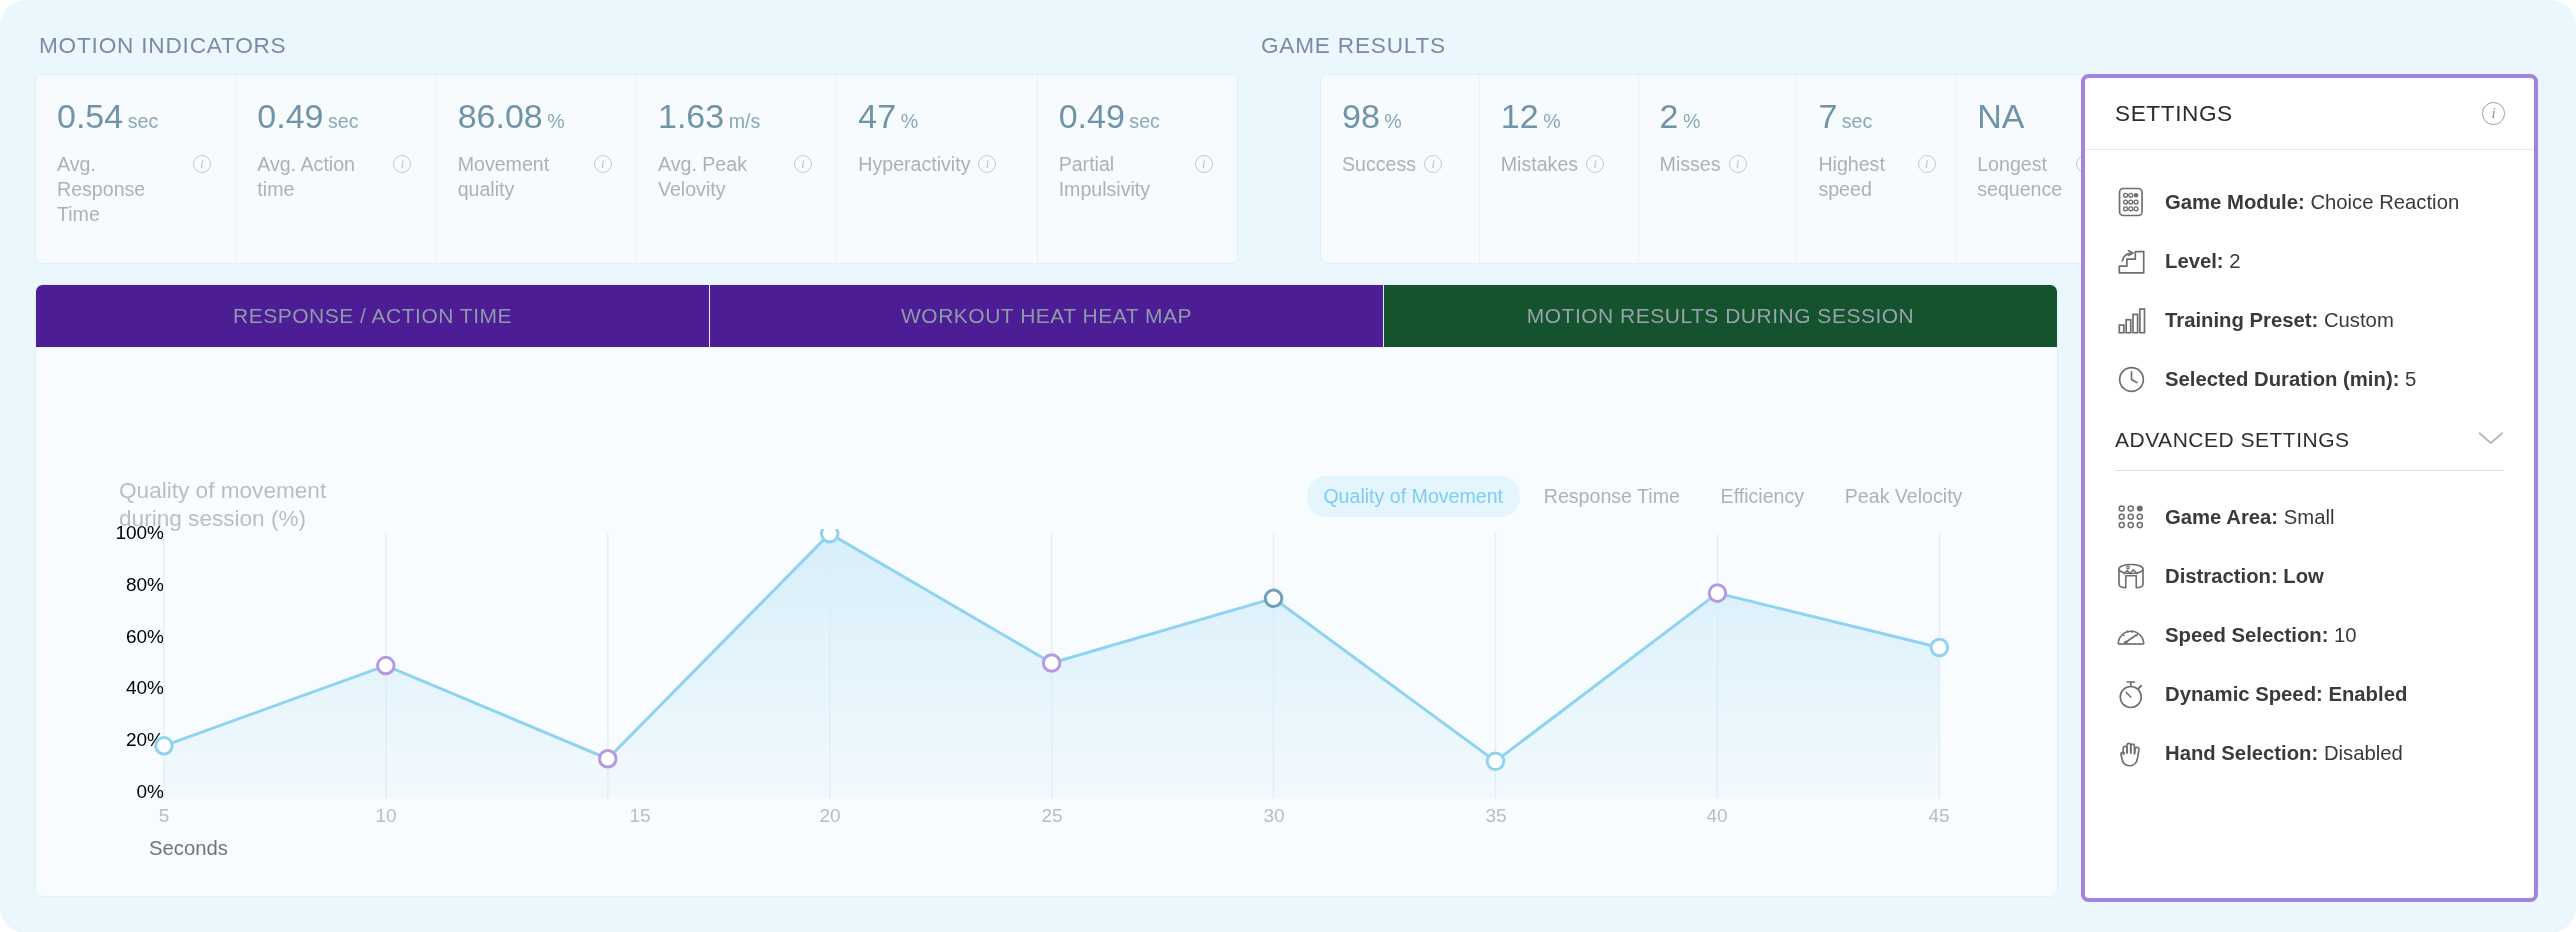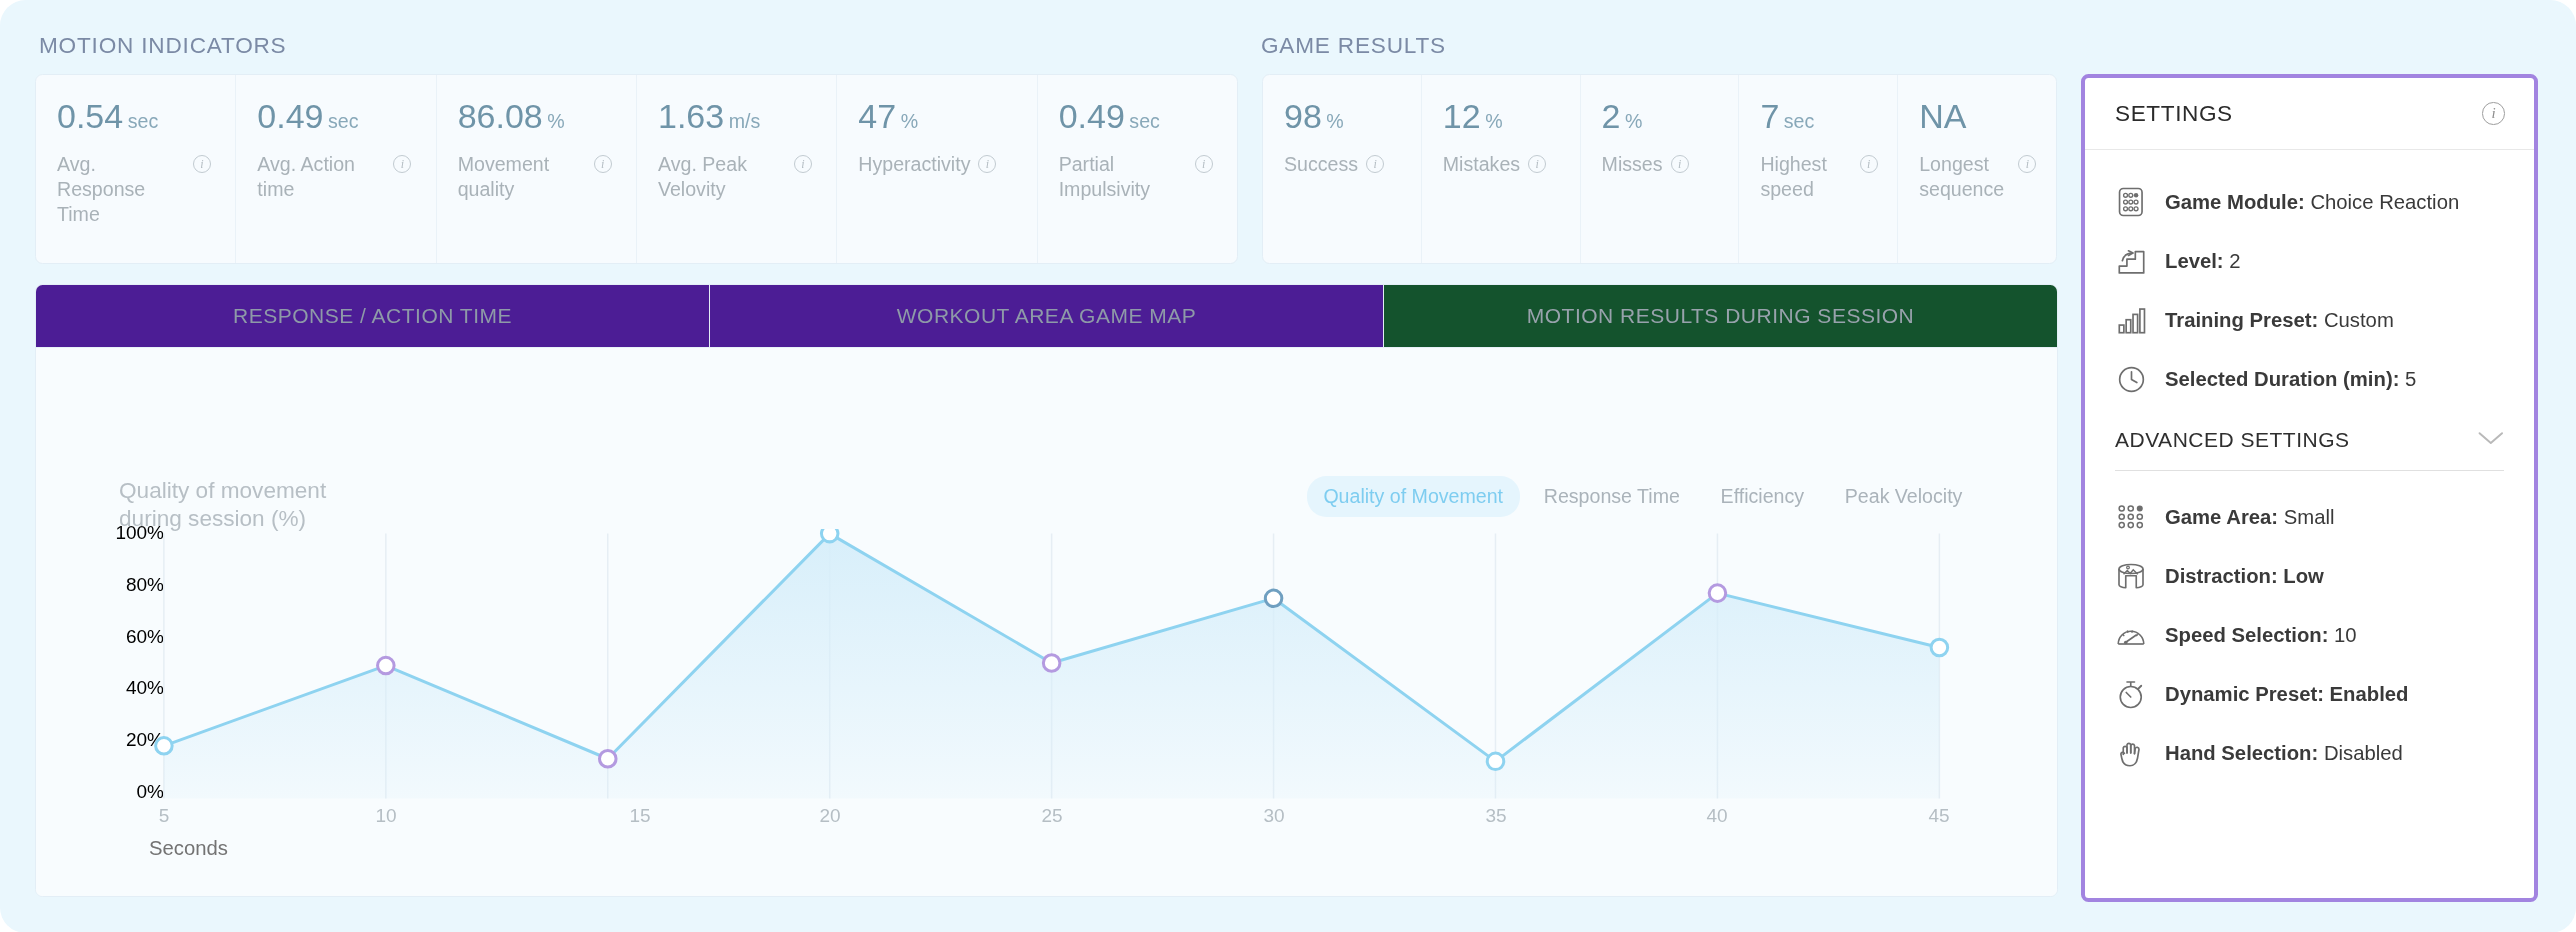--- a/index.html
+++ b/index.html
@@ -32,21 +32,21 @@
   
   .metric-panel {
     position: absolute;
     background: #f7fbfe;
     border: 0.8px solid #e3eef6;
     border-radius: 7.5px;
     display: flex;
     align-items: stretch;
   }
   #panel-motion { left: 35px;  top: 74px; width: 1203px; height: 190px; }
-  #panel-game   { left: 1262px; top: 74px; width: 795px; height: 190px; }
+  #panel-game   { left: 1320px; top: 74px; width: 795px; height: 190px; }
 
   .metric {
     flex: 1 1 0;
     padding: 24px 19.6px 0 21px;
     border-right: 0.8px solid #eaf2f8;
     position: relative;
   }
   .metric:last-child { border-right: none; }
 
   .metric-value {
@@ -321,21 +321,21 @@
         <div class="metric-label-row">
           <div class="metric-label">Longest sequence</div>
           <div class="info-icon">i</div>
         </div>
       </div>
     </div>
 
   <div id="tab-card">
     <div id="tabs">
         <div class="tab">RESPONSE / ACTION TIME</div>
-        <div class="tab">WORKOUT AREA GAME MAP</div>
+        <div class="tab">WORKOUT HEAT HEAT MAP</div>
         <div class="tab active">MOTION RESULTS DURING SESSION</div>
       </div>
     <div id="chart-body">
       <div id="chart-heading">
         <div>Quality of movement</div>
         <div>during session (%)</div>
       </div>
       <div id="chart-filters">
           <div class="filter-pill active">Quality of Movement</div>
           <div class="filter-pill">Response Time</div>
@@ -504,21 +504,21 @@
           <div class="setting-row">
             <span class="setting-icon">
               <svg width="29" height="30" viewBox="0 0 38 40">
                 <circle cx="18" cy="24" r="14" fill="none" stroke="#6e6e6e" stroke-width="2.2"></circle>
                 <line x1="13" y1="4" x2="23" y2="4" stroke="#6e6e6e" stroke-width="2.2" stroke-linecap="round"></line>
                 <line x1="18" y1="4" x2="18" y2="10" stroke="#6e6e6e" stroke-width="2.2"></line>
                 <path d="M28 13 L32 9" fill="none" stroke="#6e6e6e" stroke-width="2.4" stroke-linecap="round"></path>
                 <line x1="12" y1="18" x2="18" y2="24" stroke="#6e6e6e" stroke-width="2.2" stroke-linecap="round"></line>
               </svg>
             </span>
-            <div class="setting-text"><b>Dynamic Preset: Enabled</b></div>
+            <div class="setting-text"><b>Dynamic Speed: Enabled</b></div>
           </div>
           <div class="setting-row">
             <span class="setting-icon">
               <svg width="29" height="30" viewBox="0 0 38 40">
                 <path d="M8 22 L8 13 a2.6 2.6 0 0 1 5 0 L13 20" fill="none" stroke="#6e6e6e" stroke-width="2.2" stroke-linecap="round"></path>
                 <path d="M13 20 L13 9 a2.6 2.6 0 0 1 5 0 L18 20" fill="none" stroke="#6e6e6e" stroke-width="2.2" stroke-linecap="round"></path>
                 <path d="M18 20 L18 10 a2.6 2.6 0 0 1 5 0 L23 21" fill="none" stroke="#6e6e6e" stroke-width="2.2" stroke-linecap="round"></path>
                 <path d="M23 21 L24 14 a2.6 2.6 0 0 1 5 1 L27 27 C26 33 22 37 17 37 C11 37 7 33 6 27 L5 22 a2.4 2.4 0 0 1 4.5 -1.6" fill="none" stroke="#6e6e6e" stroke-width="2.2" stroke-linecap="round" stroke-linejoin="round"></path>
               </svg>
             </span>

